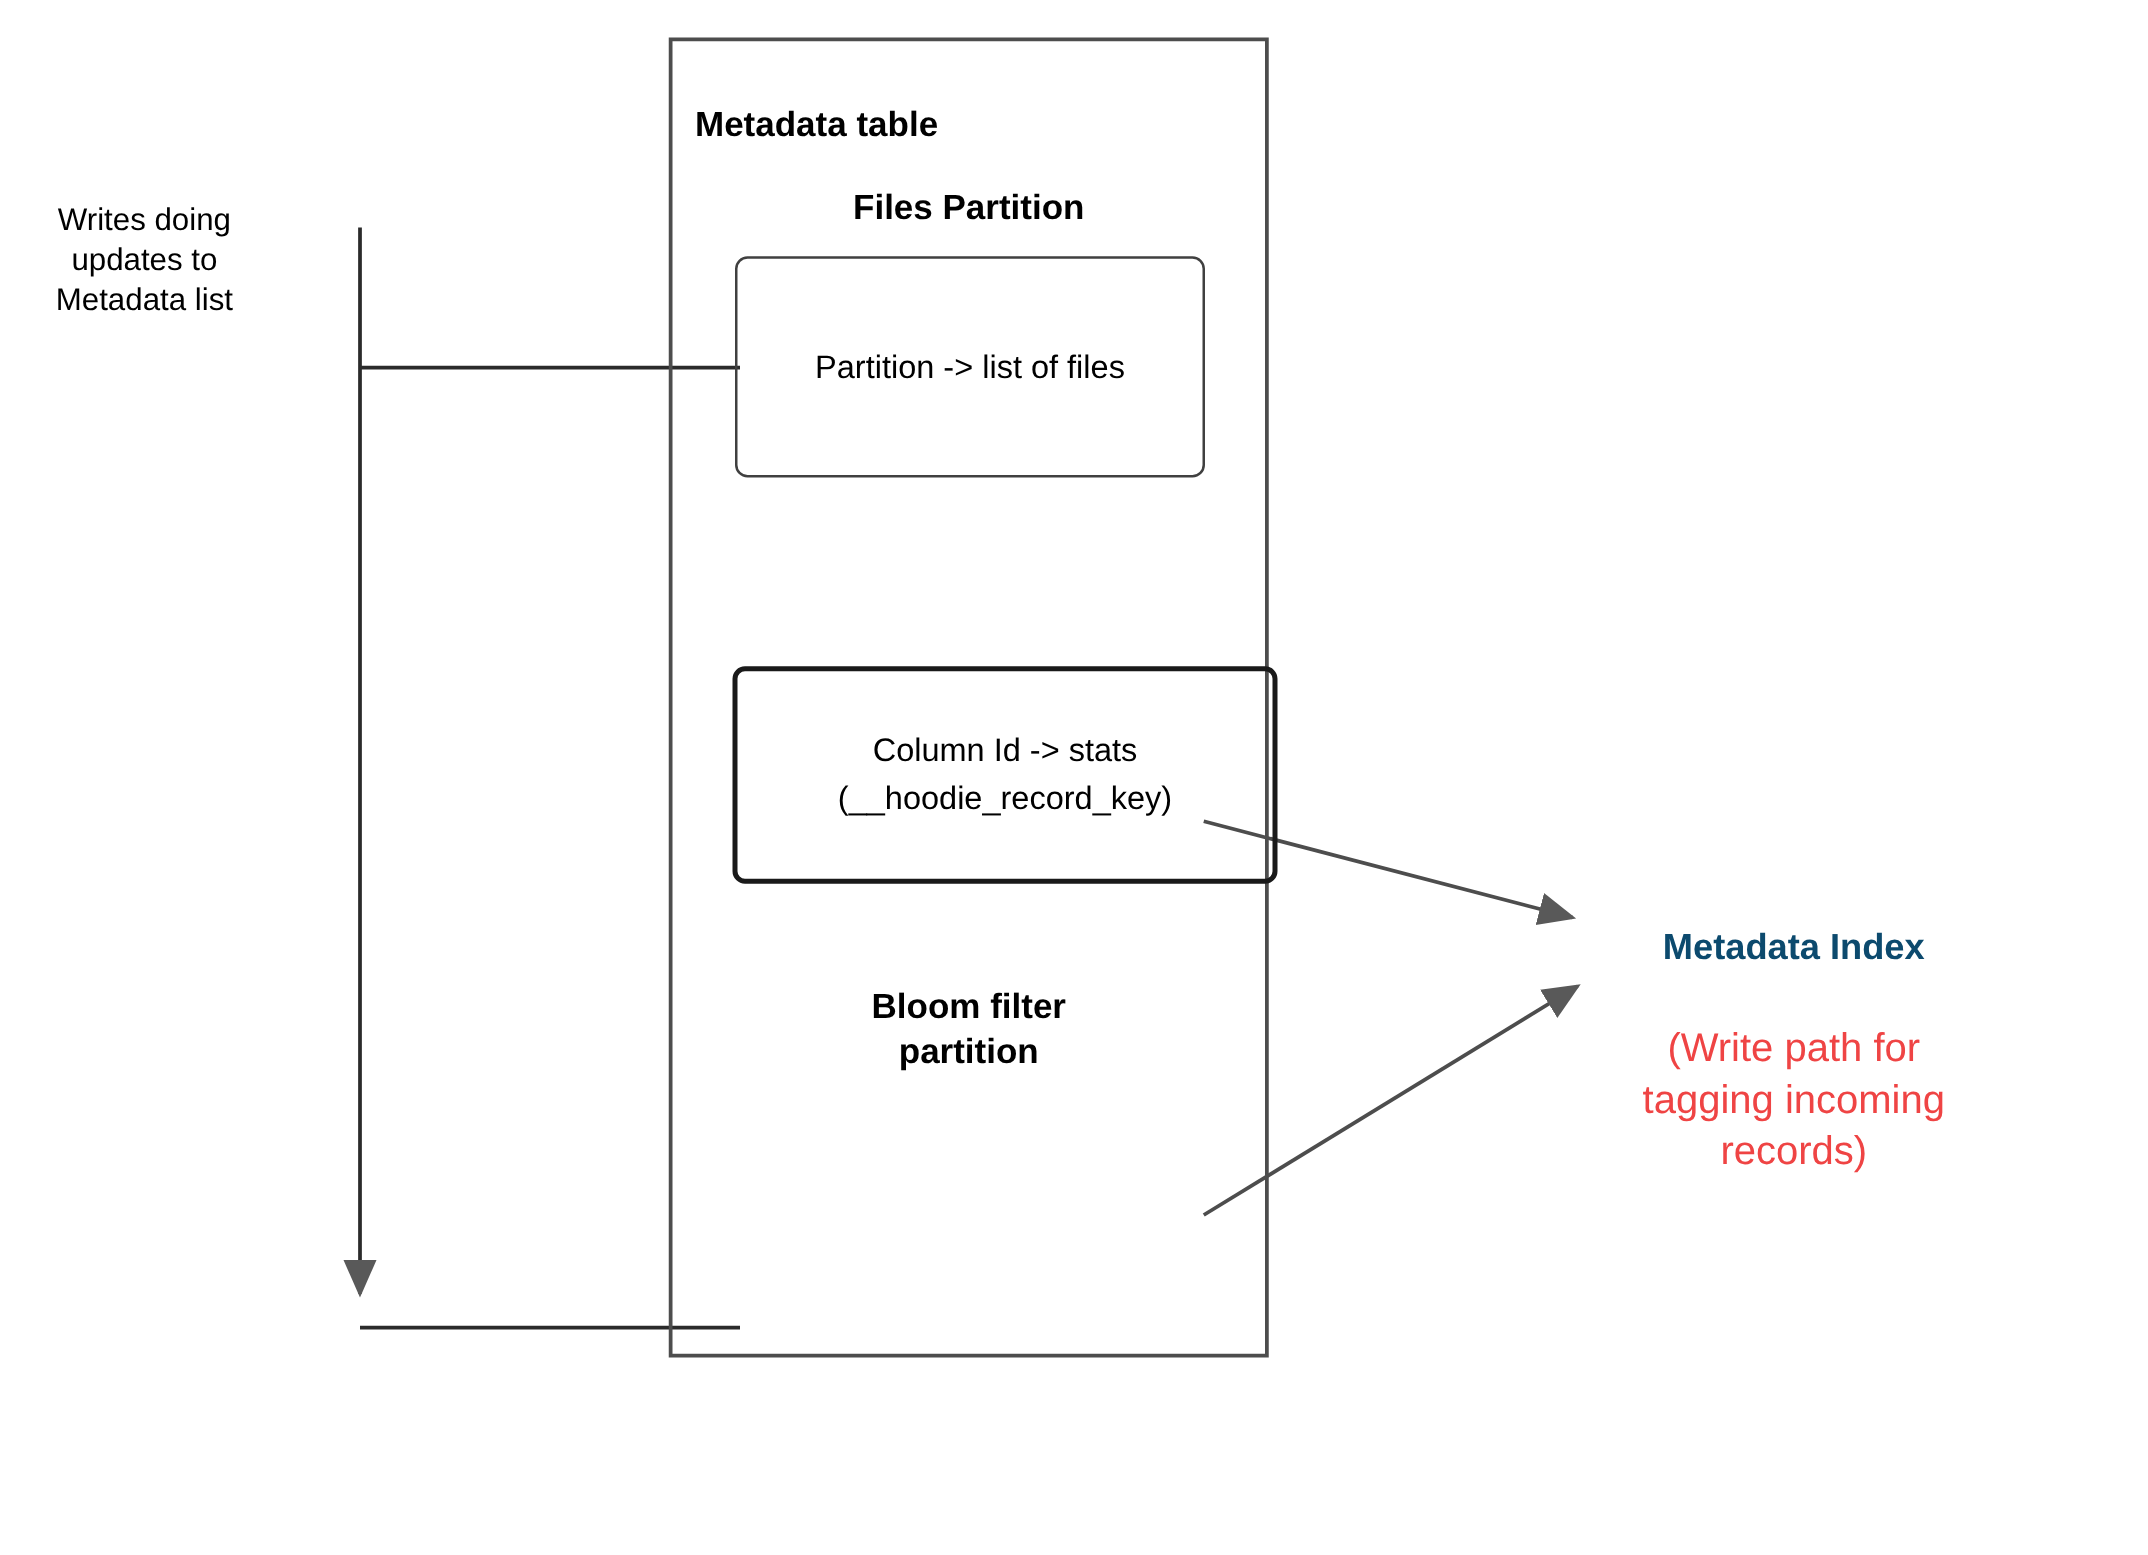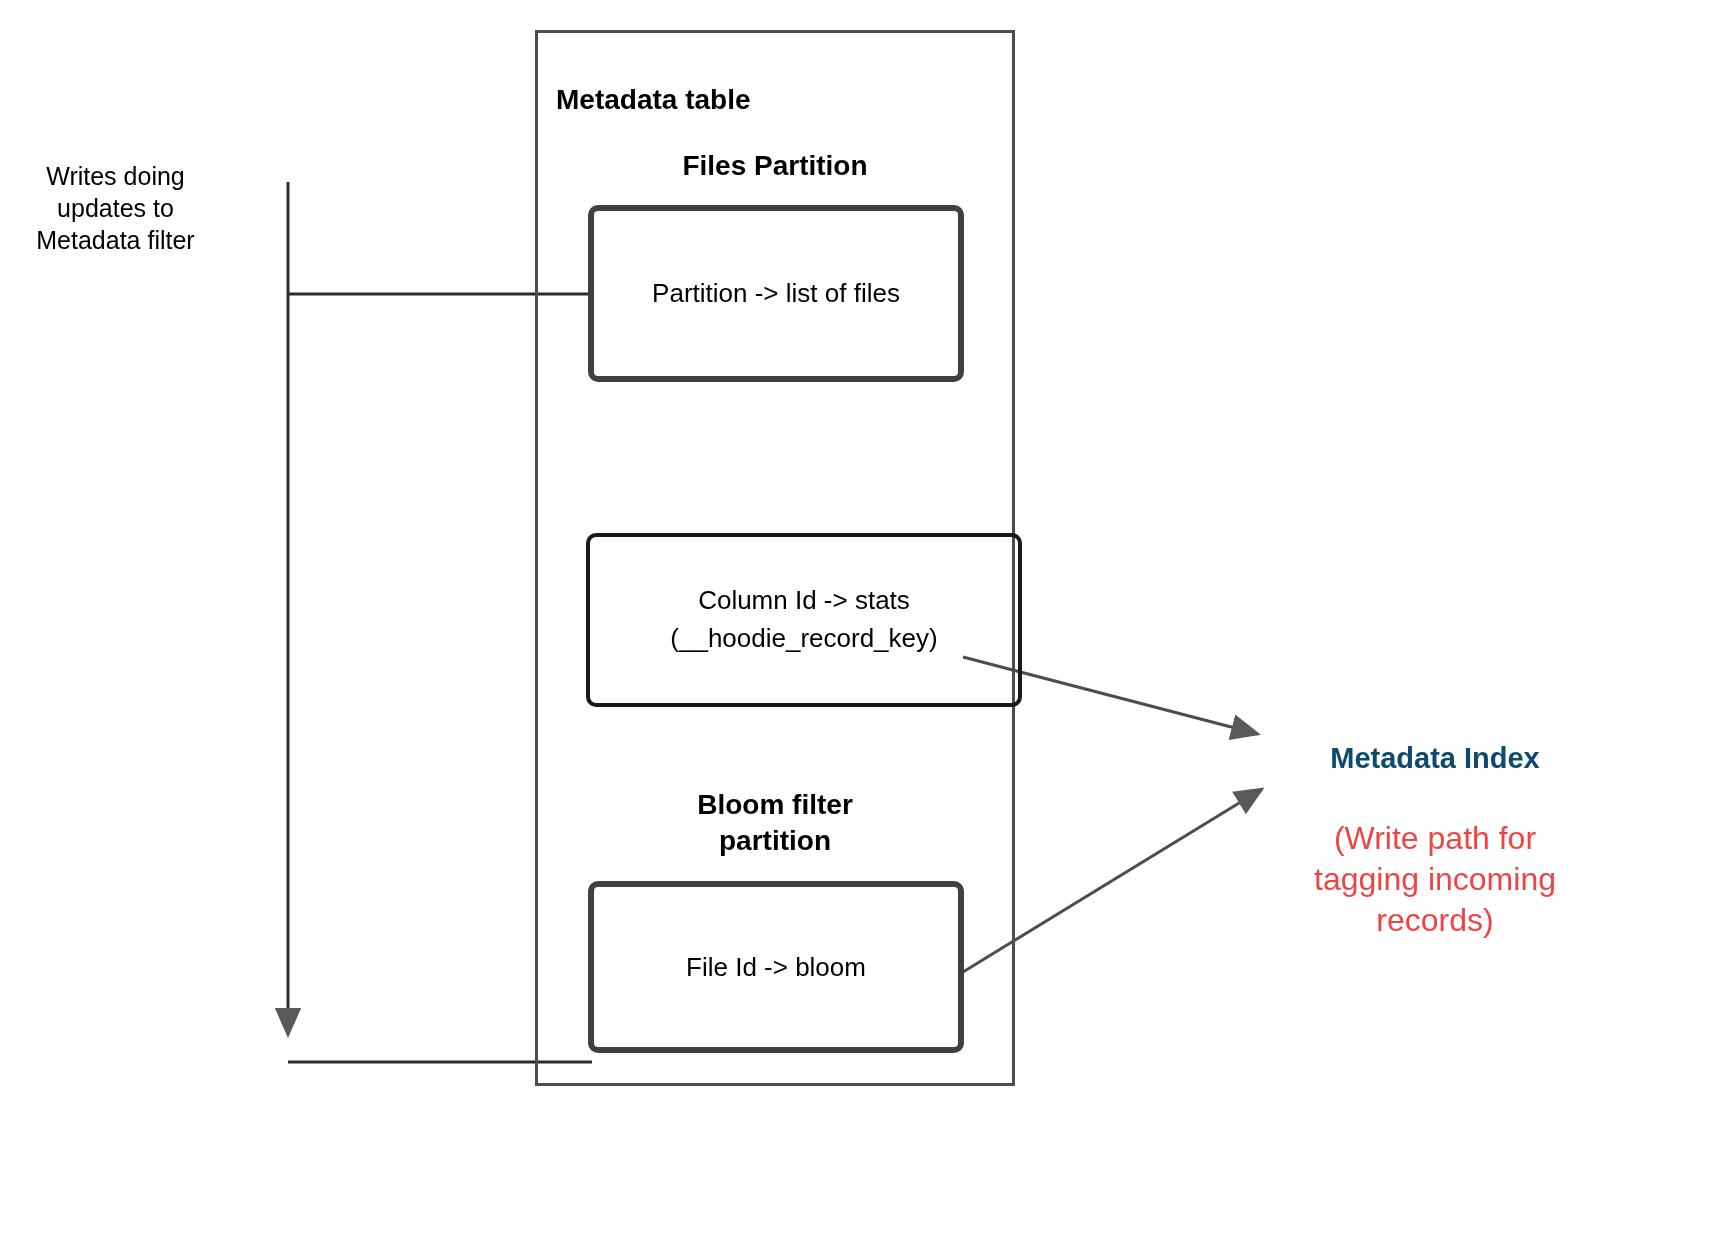--- a/index.html
+++ b/index.html
@@ -64,21 +64,21 @@
     color: #ef4444;
   }
   .outer-box {
     position: absolute;
     border: 3px solid #4d4d4d;
     background: transparent;
     box-sizing: border-box;
   }
   .inner-box {
     position: absolute;
-    border: 6px solid #404040;
+    border: 2px solid #404040;
     border-radius: 10px;
     background: transparent;
     box-sizing: border-box;
     display: flex;
     align-items: center;
     justify-content: center;
   }
   .inner-box.emphasis {
     border: 4px solid #1a1a1a;
   }
@@ -108,40 +108,37 @@
 
     <path d="M963,972 L1262,789" fill="none" stroke="#4d4d4d" stroke-width="3" marker-end="url(#arrowDark)"></path>
   </svg>
 
   <div class="outer-box" style="left:535px; top:30px; width:480px; height:1056px;"></div>
 
   <div class="txt heading-bold" style="left:556px; top:82px; width:320px; text-align:left;">Metadata table</div>
 
   <div class="txt label-note" style="left:8px; top:160px; width:215px;">Writes doing
 updates to
-Metadata filter</div>
+Metadata list</div>
 
   <div class="txt heading-section" style="left:585px; top:148px; width:380px;">Files Partition</div>
 
   <div class="inner-box" style="left:588px; top:205px; width:376px; height:177px;">
     <span class="box-text" style="text-align:center; white-space:pre-line;">Partition -&gt; list of files</span>
   </div>
 
 
   <div class="inner-box emphasis" style="left:586px; top:533px; width:436px; height:174px;">
     <span class="box-text" style="text-align:center; white-space:pre-line; line-height:1.45;">Column Id  -&gt; stats
 (__hoodie_record_key)</span>
   </div>
 
   <div class="txt heading-section" style="left:585px; top:787px; width:380px;">Bloom filter
 partition</div>
 
-  <div class="inner-box" style="left:588px; top:881px; width:376px; height:172px;">
-    <span class="box-text" style="text-align:center; white-space:pre-line;">File Id -&gt; bloom</span>
-  </div>
 
   <div class="txt index-title" style="left:1290px; top:740px; width:290px;">Metadata Index</div>
 
   <div class="txt index-sub" style="left:1292px; top:818px; width:286px;">(Write path for
 tagging incoming
 records)</div>
 
 </div>
 
 </body></html>

